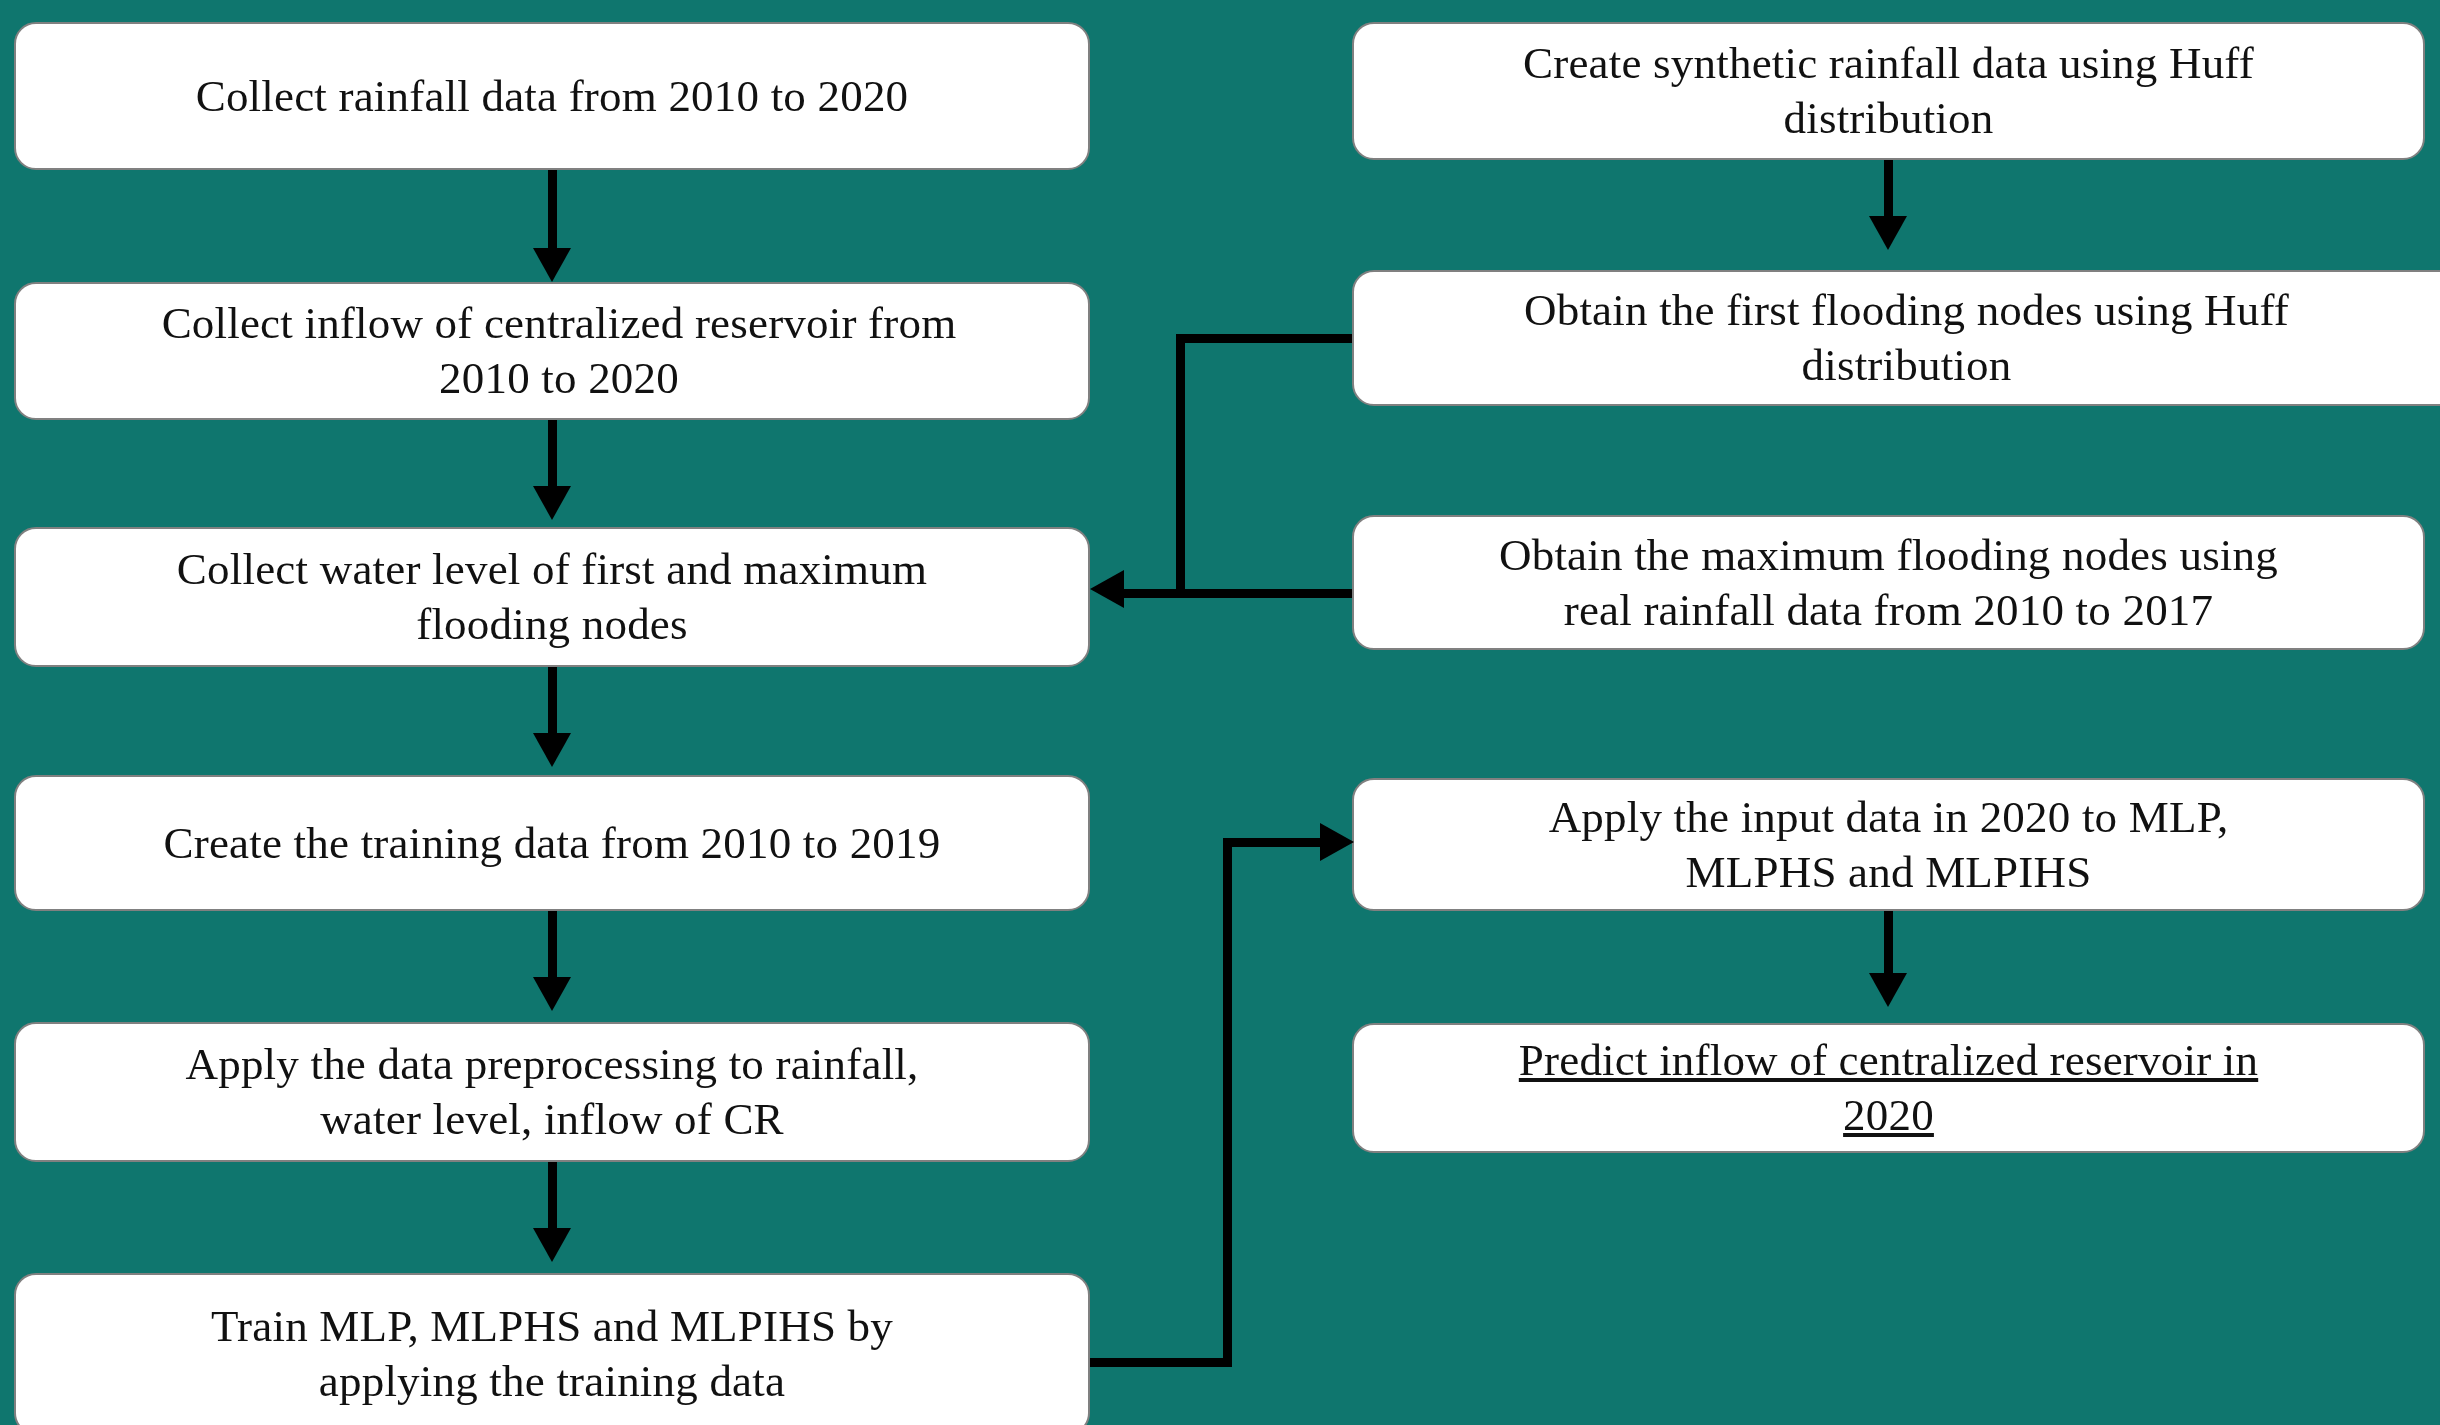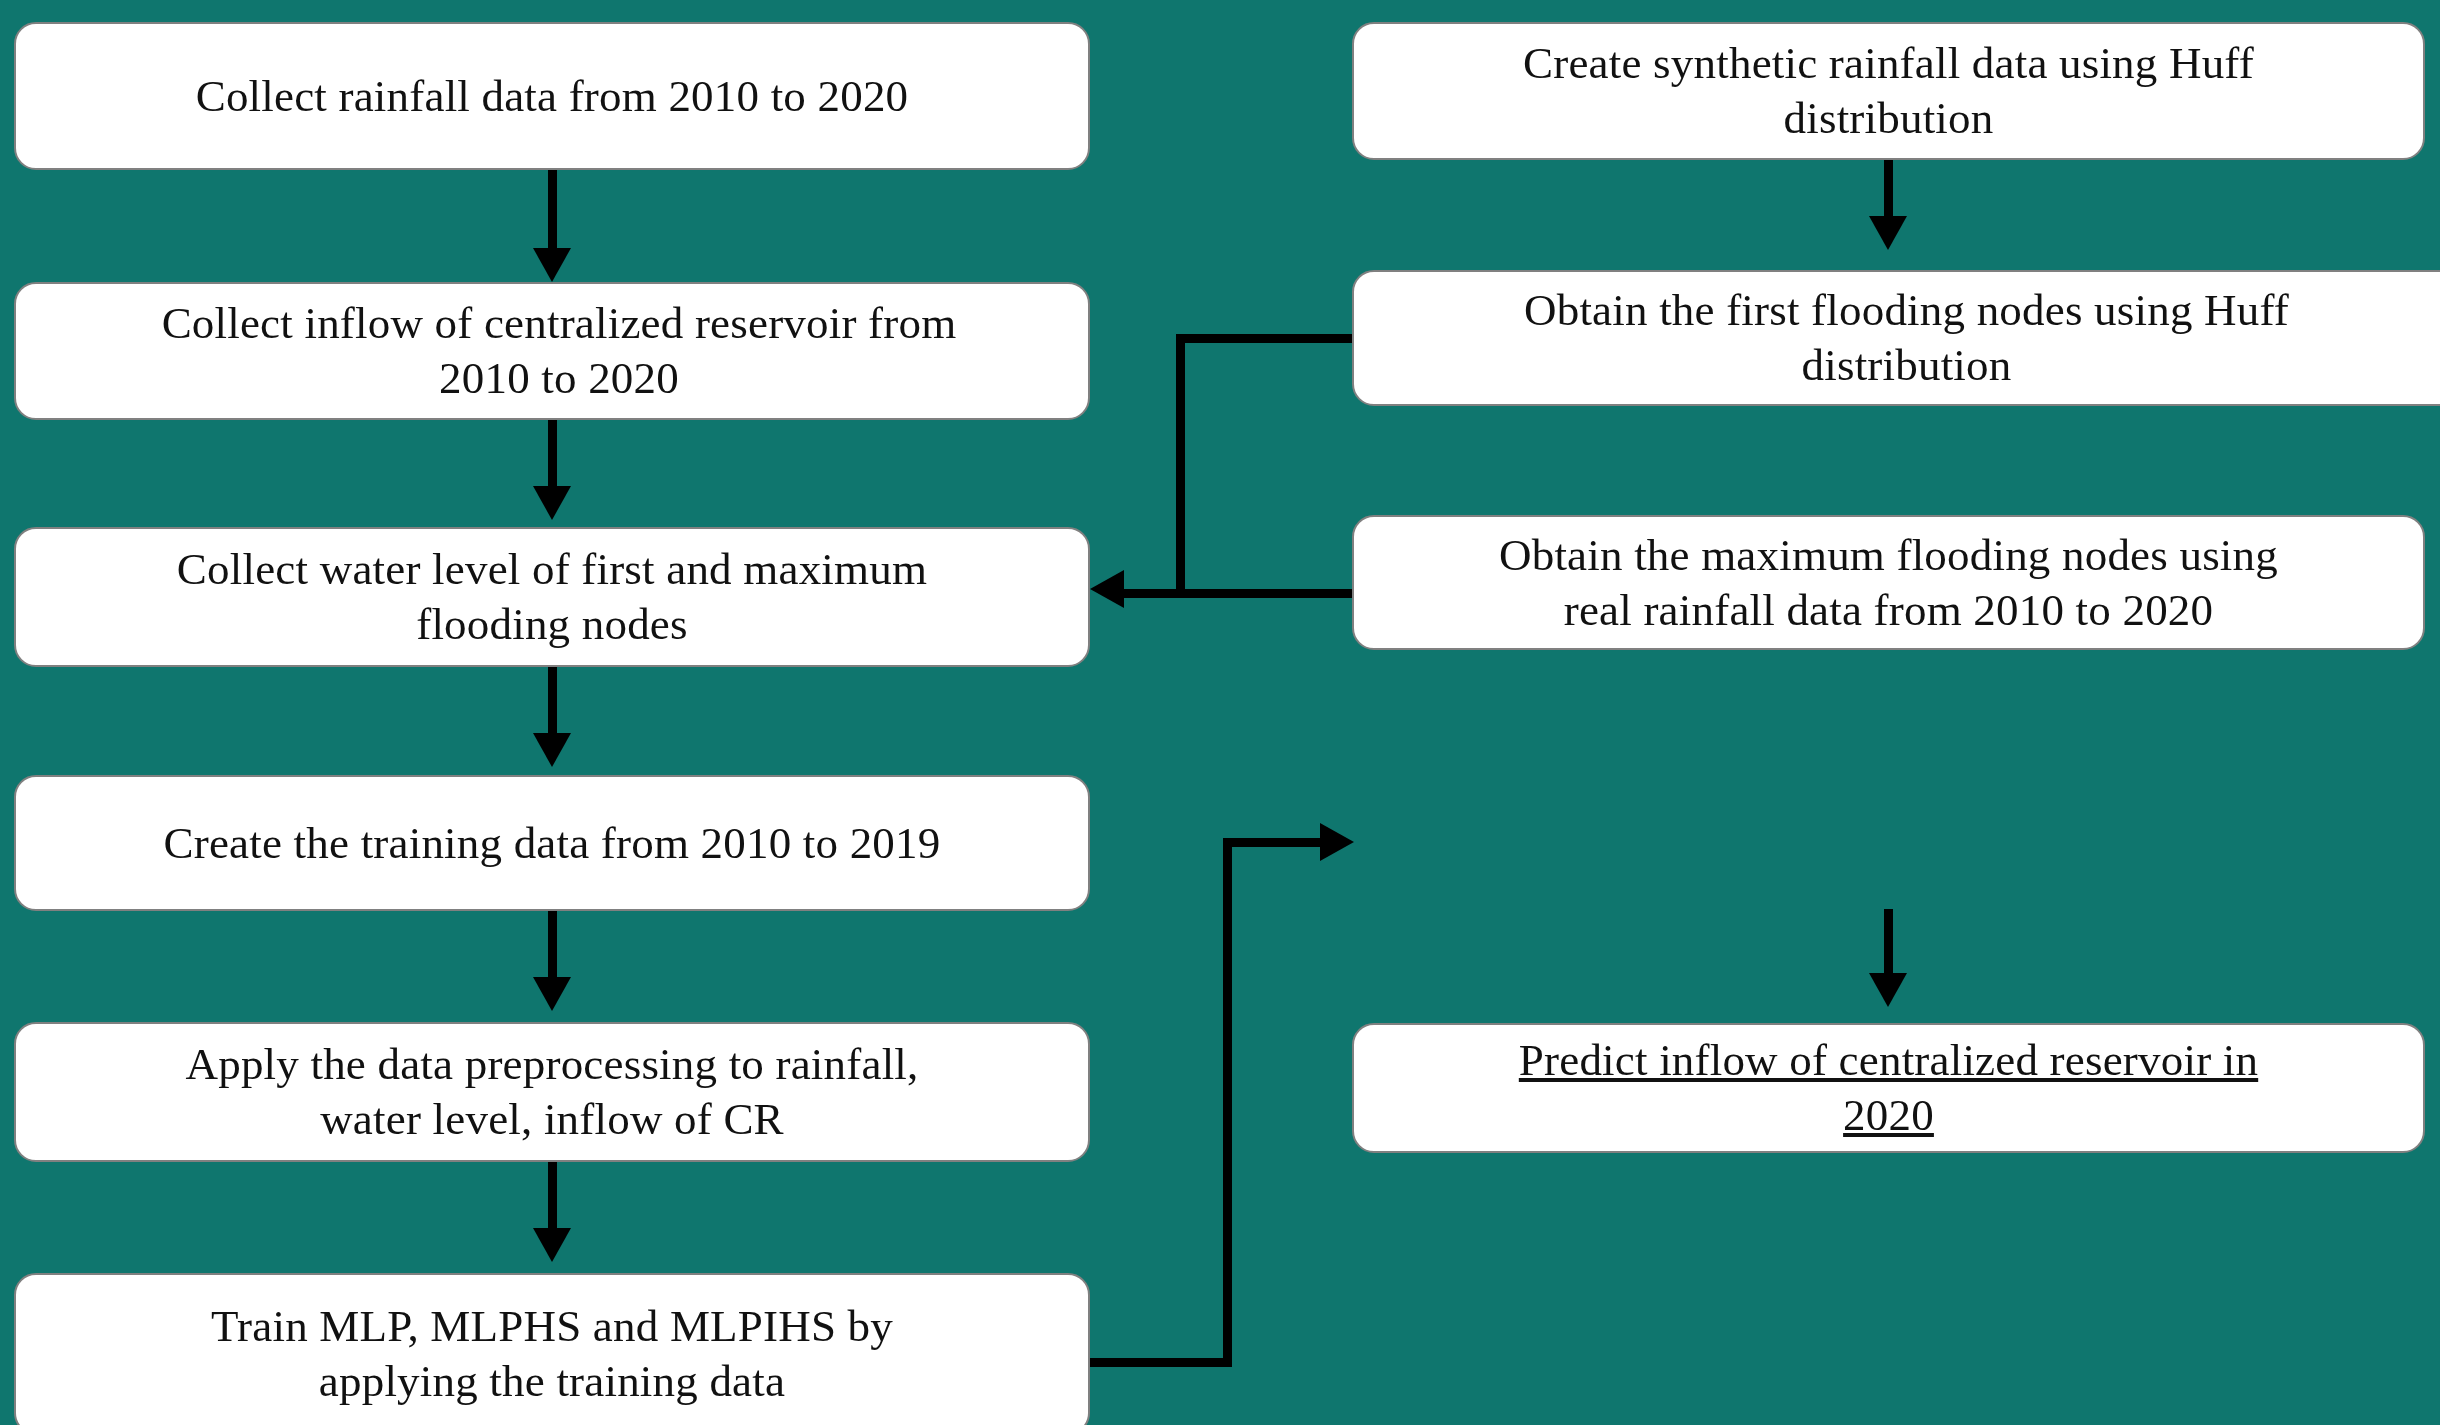--- a/index.html
+++ b/index.html
@@ -105,23 +105,27 @@
 distribution</span>
   </div>
 
   <div class="node" style="left:1352px; top:264px; width:1109px; height:136px;margin-top:6px;">
     <span class="label">Obtain the first flooding nodes using Huff
 distribution</span>
   </div>
 
   <div class="node" style="left:1352px; top:515px; width:1073px; height:135px;">
     <span class="label">Obtain the maximum flooding nodes using
-real rainfall data from 2010 to 2020</span>
+real rainfall data from 2010 to 2017</span>
   </div>
 
+  <div class="node" style="left:1352px; top:778px; width:1073px; height:133px;">
+    <span class="label">Apply the input data in 2020 to MLP,
+MLPHS and MLPIHS</span>
+  </div>
 
   <div class="node" style="left:1352px; top:1023px; width:1073px; height:130px;text-decoration:underline;">
     <span class="label">Predict inflow of centralized reservoir  in
 2020</span>
   </div>
 
   <div class="edge v" style="left:548px; top:168px; height:84px;"></div>
   <div class="arrowhead down" style="left:533px; top:248px;"></div>
 
   <div class="edge v" style="left:548px; top:418px; height:72px;"></div>

